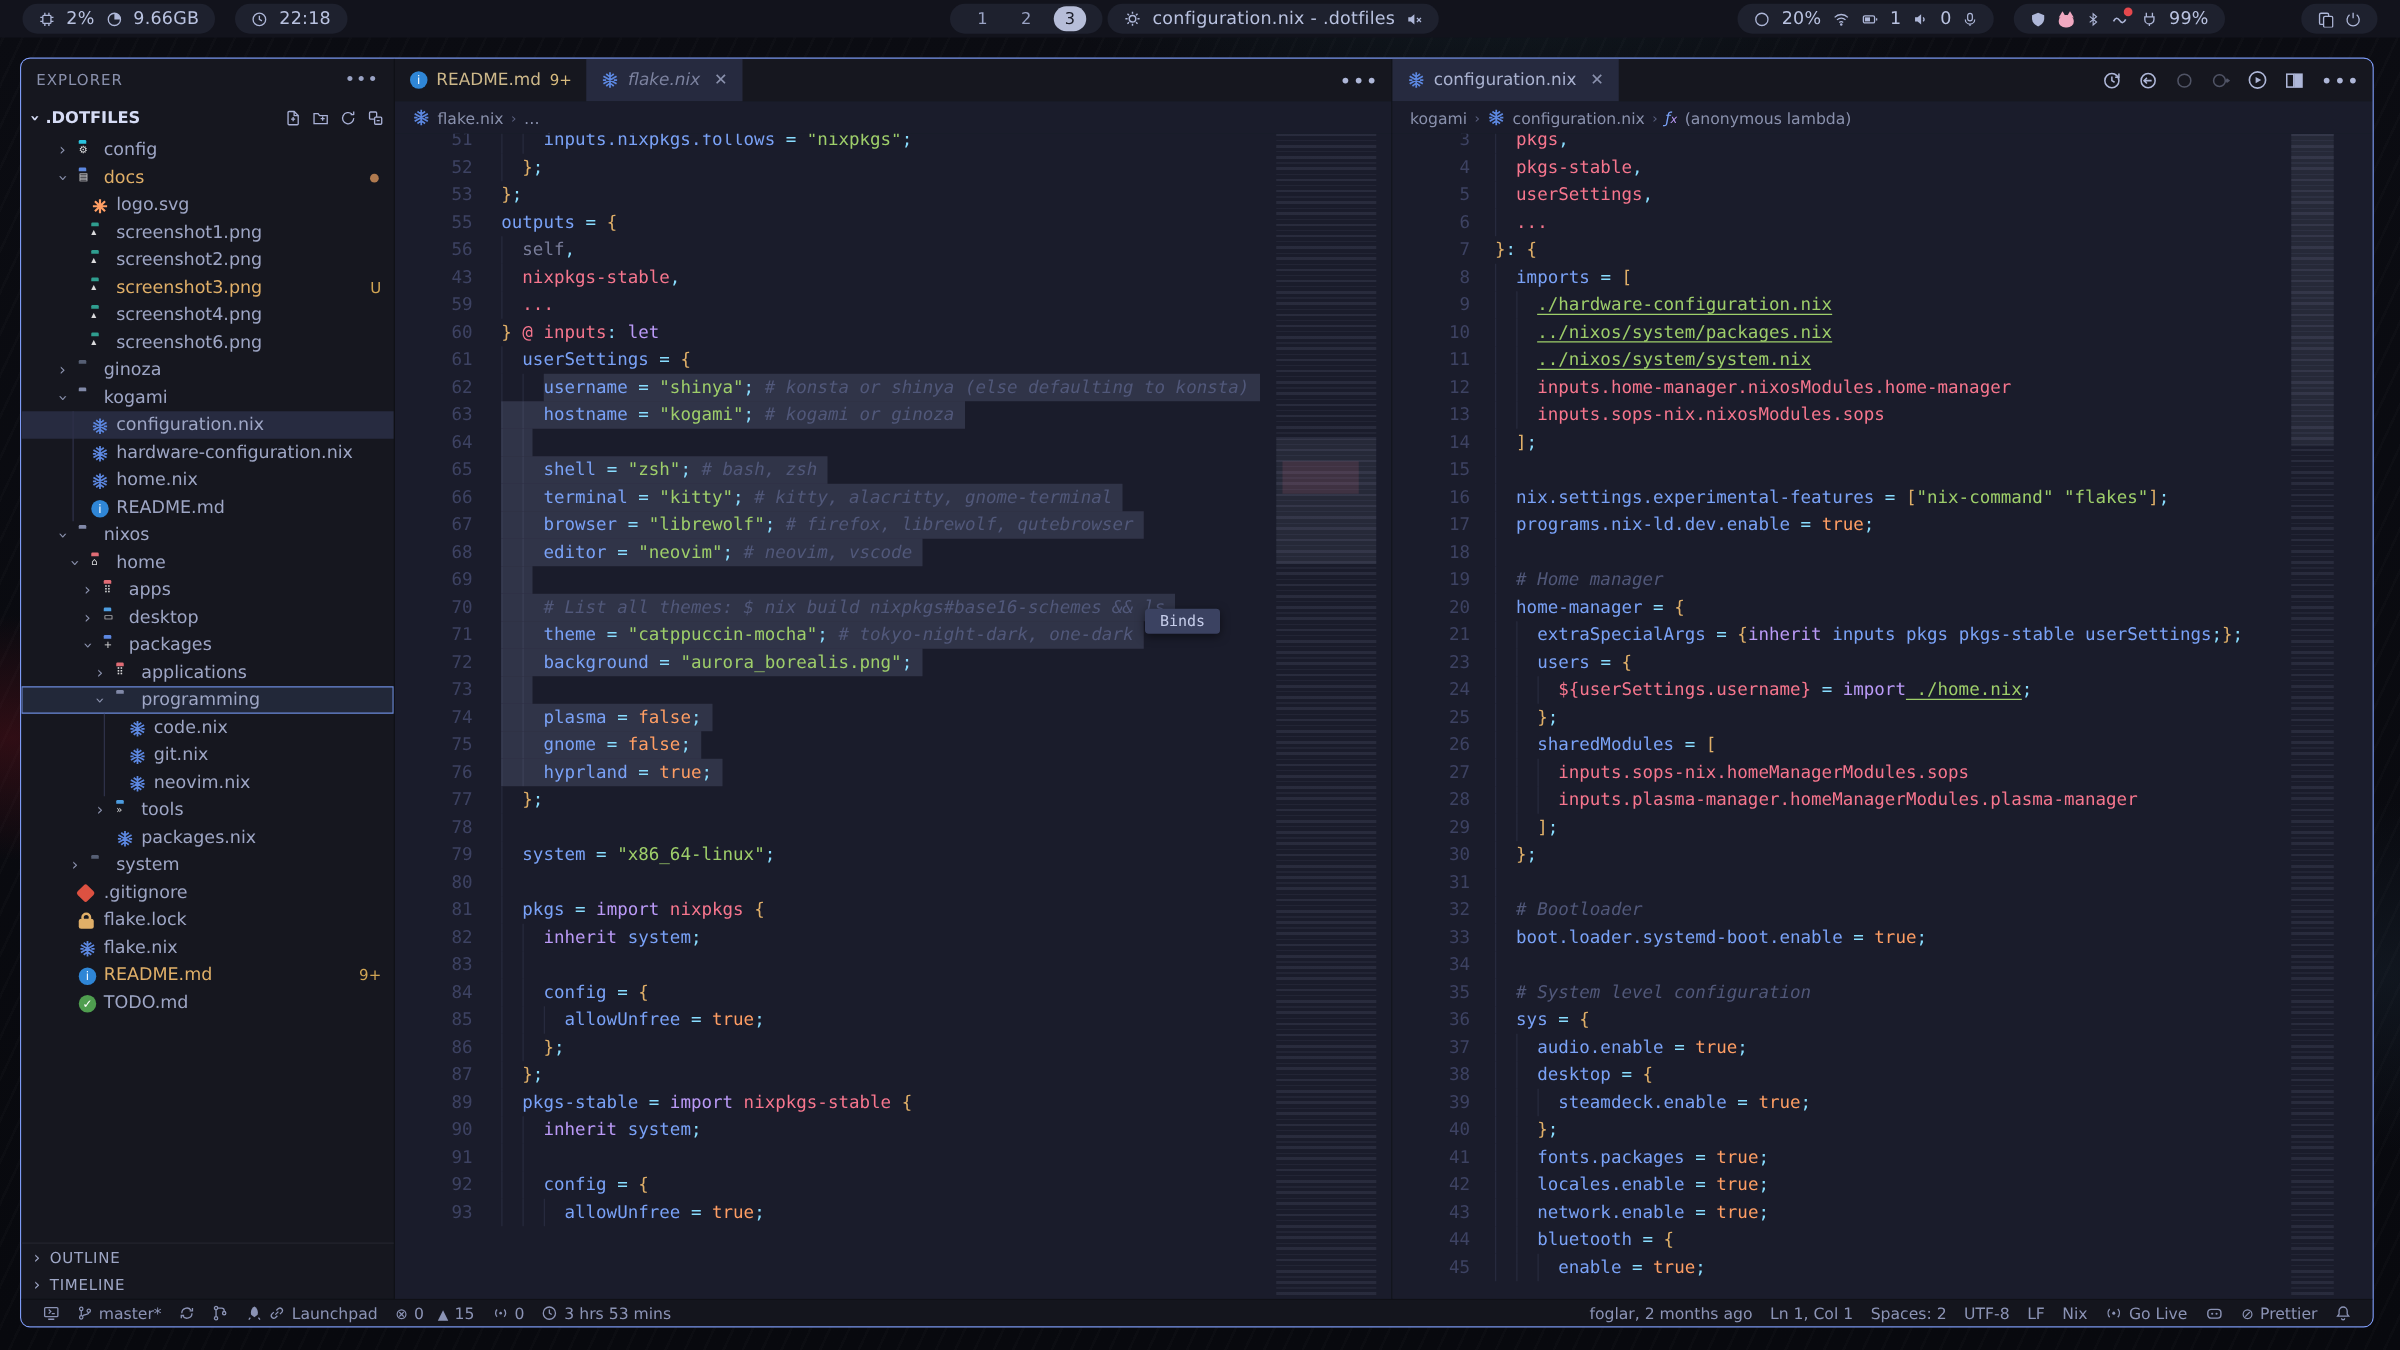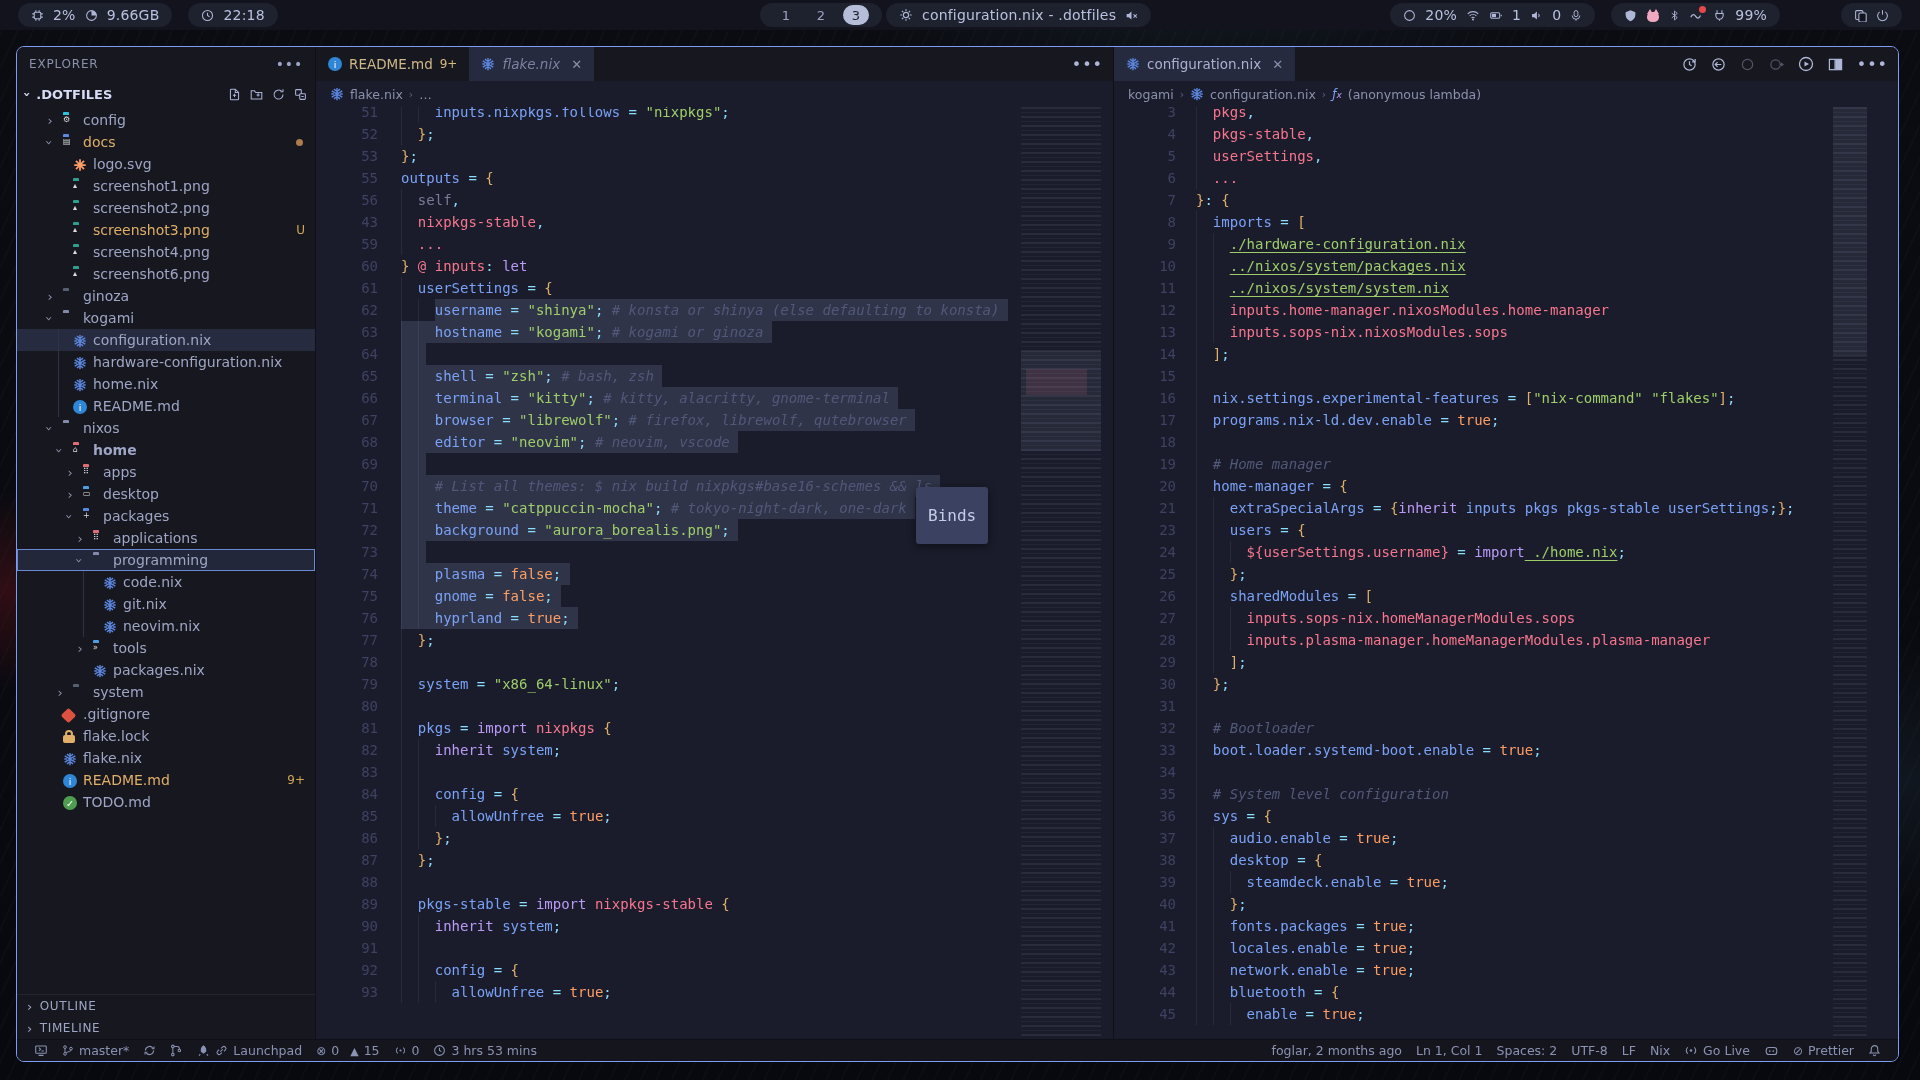--- a/index.html
+++ b/index.html
@@ -77,21 +77,21 @@
   .l { color:#9ece6a; text-decoration:underline; text-underline-offset:3px; }
   
   .mm { position:absolute; top:0; bottom:0; background:
       repeating-linear-gradient(to bottom, rgba(169,177,214,.10) 0 2px, transparent 2px 5px, rgba(169,177,214,.06) 5px 6px, transparent 6px 9px);
   }
   #mm-mid { left:705px; width:80px; }
   #mm-right { left:719px; width:34px; }
   .mm .slider { position:absolute; left:0; right:0; background:rgba(200,210,240,.07); }
   .mm .tint { position:absolute; left:6%; right:18%; height:26px; background:rgba(247,118,142,.12); }
   
-  #binds-pop { position:absolute; left:600px; top:380px; padding:19px 12px; background:#3b4261; color:#c6cdea; font-size:16px; border-radius:3px; box-shadow:0 2px 8px rgba(0,0,0,.5); font-family:"DejaVu Sans Mono", monospace; }
+  #binds-pop { position:absolute; left:600px; top:380px; padding:3px 12px; background:#3b4261; color:#c6cdea; font-size:12px; border-radius:3px; box-shadow:0 2px 8px rgba(0,0,0,.5); font-family:"DejaVu Sans Mono", monospace; }
   
   #statusbar { height:22px; background:#14151d; border-top:1px solid #0f1016; display:flex; align-items:center; font-size:12.5px; color:#8b93b5; padding:0 10px; }
   .sitem { display:flex; align-items:center; gap:5px; padding:0 7px; height:22px; }
   #sb-right { margin-left:auto; display:flex; }
   .sym { font-size:12px; }
   svg { display:block; }
   .fold { position:relative; width:14px; height:11px; border-radius:2px; }
   .fold::before { content:""; position:absolute; left:0; top:-2px; width:6px; height:3px; border-radius:1px 1px 0 0; background:inherit; }
   .fglyph { position:absolute; width:100%; top:0; text-align:center; font-size:8px; line-height:11px; color:rgba(255,255,255,.85); font-style:normal; }
   .circo { width:14px; height:14px; border-radius:50%; display:flex; align-items:center; justify-content:center; font-size:9.5px; color:#fff; }
@@ -360,21 +360,21 @@
               <span class="lbl" style="left: 76px;">README.md</span>
             </div>
             <div class="trow">
               <span class="chev" style="left: 27px;"><span style="display:inline-block;font-size:13px;transform:rotate(90deg);">›</span></span>
               <span class="fico" style="left: 46px; top: 5px;"><span class="fold" style="background:#8189a8;"></span></span>
               <span class="lbl" style="left: 66px;">nixos</span>
             </div>
             <div class="trow">
               <span class="chev" style="left: 37px;"><span style="display:inline-block;font-size:13px;transform:rotate(90deg);">›</span></span>
               <span class="fico" style="left: 56px; top: 5px;"><span class="fold" style="background:#e06c75;"><span class="fglyph">⌂</span></span></span>
-              <span class="lbl" style="left: 76px; font-weight: bold;">home</span>
+              <span class="lbl" style="left: 76px;">home</span>
             </div>
             <div class="trow">
               <span class="chev" style="left: 47px;"><span style="display:inline-block;font-size:13px;">›</span></span>
               <span class="fico" style="left: 66px; top: 5px;"><span class="fold" style="background:#e06c75;"><span class="fglyph">⠿</span></span></span>
               <span class="lbl" style="left: 86px;">apps</span>
             </div>
             <div class="trow">
               <span class="chev" style="left: 47px;"><span style="display:inline-block;font-size:13px;">›</span></span>
               <span class="fico" style="left: 66px; top: 5px;"><span class="fold" style="background:#4d9de0;"><span class="fglyph">▭</span></span></span>
               <span class="lbl" style="left: 86px;">desktop</span>
@@ -542,21 +542,20 @@
               <div class="cl"><span class="ln">78</span><div class="lt"><span class="guide" style="left: calc(0ch);"></span><span class="tok"><span>  </span></span></div></div>
               <div class="cl"><span class="ln">79</span><div class="lt"><span class="guide" style="left: calc(0ch);"></span><span class="tok"><span>  </span><span class="n">system</span><span class="o"> = </span><span class="s">"x86_64-linux"</span><span class="p">;</span></span></div></div>
               <div class="cl"><span class="ln">80</span><div class="lt"><span class="guide" style="left: calc(0ch);"></span><span class="tok"><span>  </span></span></div></div>
               <div class="cl"><span class="ln">81</span><div class="lt"><span class="guide" style="left: calc(0ch);"></span><span class="tok"><span>  </span><span class="n">pkgs</span><span class="o"> = </span><span class="k">import</span><span class="r"> nixpkgs </span><span class="b">{</span></span></div></div>
               <div class="cl"><span class="ln">82</span><div class="lt"><span class="guide" style="left: calc(0ch);"></span><span class="guide" style="left: calc(2ch);"></span><span class="tok"><span>    </span><span class="k">inherit</span><span class="n"> system</span><span class="p">;</span></span></div></div>
               <div class="cl"><span class="ln">83</span><div class="lt"><span class="guide" style="left: calc(0ch);"></span><span class="guide" style="left: calc(2ch);"></span><span class="tok"><span>    </span></span></div></div>
               <div class="cl"><span class="ln">84</span><div class="lt"><span class="guide" style="left: calc(0ch);"></span><span class="guide" style="left: calc(2ch);"></span><span class="tok"><span>    </span><span class="n">config</span><span class="o"> = </span><span class="b">{</span></span></div></div>
               <div class="cl"><span class="ln">85</span><div class="lt"><span class="guide" style="left: calc(0ch);"></span><span class="guide" style="left: calc(2ch);"></span><span class="guide" style="left: calc(4ch);"></span><span class="tok"><span>      </span><span class="n">allowUnfree</span><span class="o"> = </span><span class="t">true</span><span class="p">;</span></span></div></div>
               <div class="cl"><span class="ln">86</span><div class="lt"><span class="guide" style="left: calc(0ch);"></span><span class="guide" style="left: calc(2ch);"></span><span class="tok"><span>    </span><span class="b">}</span><span class="p">;</span></span></div></div>
               <div class="cl"><span class="ln">87</span><div class="lt"><span class="guide" style="left: calc(0ch);"></span><span class="tok"><span>  </span><span class="b">}</span><span class="p">;</span></span></div></div>
-              <div class="cl"><span class="ln">88</span><div class="lt"><span class="guide" style="left: calc(0ch);"></span><span class="tok"><span>  </span></span></div></div>
               <div class="cl"><span class="ln">89</span><div class="lt"><span class="guide" style="left: calc(0ch);"></span><span class="tok"><span>  </span><span class="n">pkgs-stable</span><span class="o"> = </span><span class="k">import</span><span class="r"> nixpkgs-stable </span><span class="b">{</span></span></div></div>
               <div class="cl"><span class="ln">90</span><div class="lt"><span class="guide" style="left: calc(0ch);"></span><span class="guide" style="left: calc(2ch);"></span><span class="tok"><span>    </span><span class="k">inherit</span><span class="n"> system</span><span class="p">;</span></span></div></div>
               <div class="cl"><span class="ln">91</span><div class="lt"><span class="guide" style="left: calc(0ch);"></span><span class="guide" style="left: calc(2ch);"></span><span class="tok"><span>    </span></span></div></div>
               <div class="cl"><span class="ln">92</span><div class="lt"><span class="guide" style="left: calc(0ch);"></span><span class="guide" style="left: calc(2ch);"></span><span class="tok"><span>    </span><span class="n">config</span><span class="o"> = </span><span class="b">{</span></span></div></div>
               <div class="cl"><span class="ln">93</span><div class="lt"><span class="guide" style="left: calc(0ch);"></span><span class="guide" style="left: calc(2ch);"></span><span class="guide" style="left: calc(4ch);"></span><span class="tok"><span>      </span><span class="n">allowUnfree</span><span class="o"> = </span><span class="t">true</span><span class="p">;</span></span></div></div>
             </div>
           <div class="mm" id="mm-mid">
             <div class="slider" style="top:244px;height:100px;"></div>
             <div class="tint" style="top:262px;"></div>
           </div>

